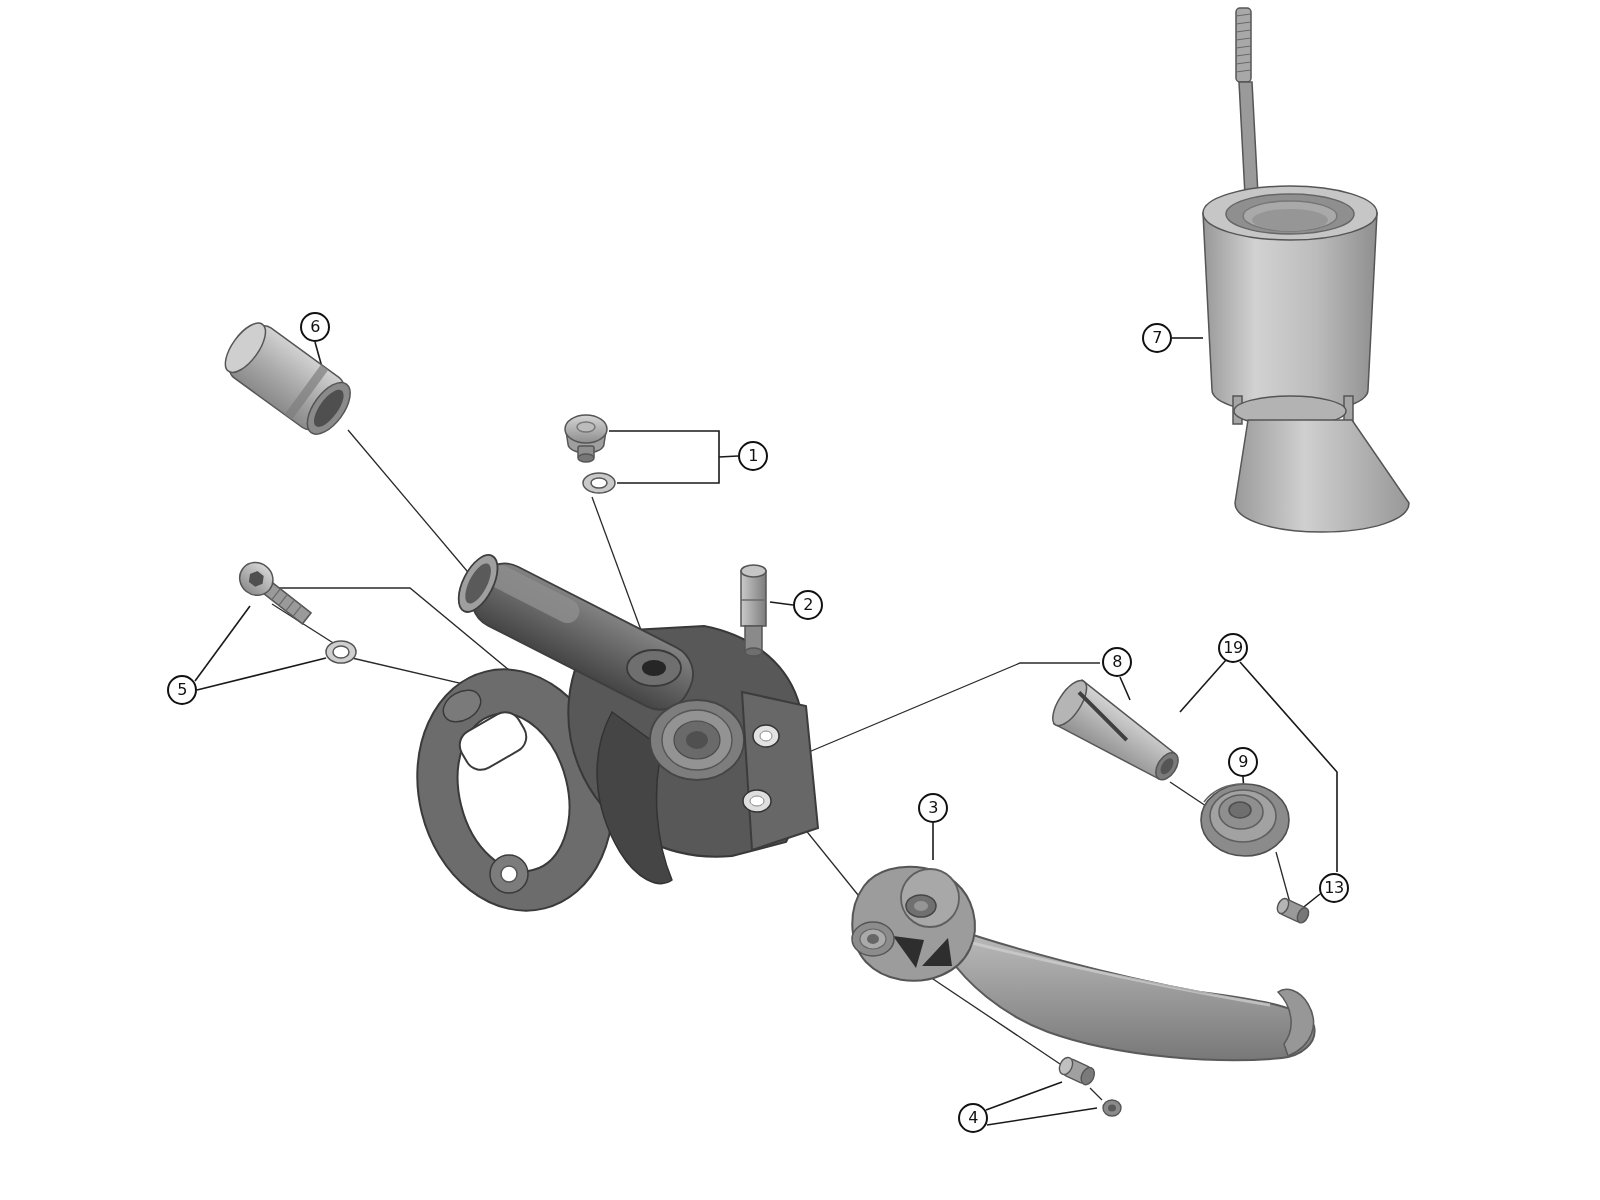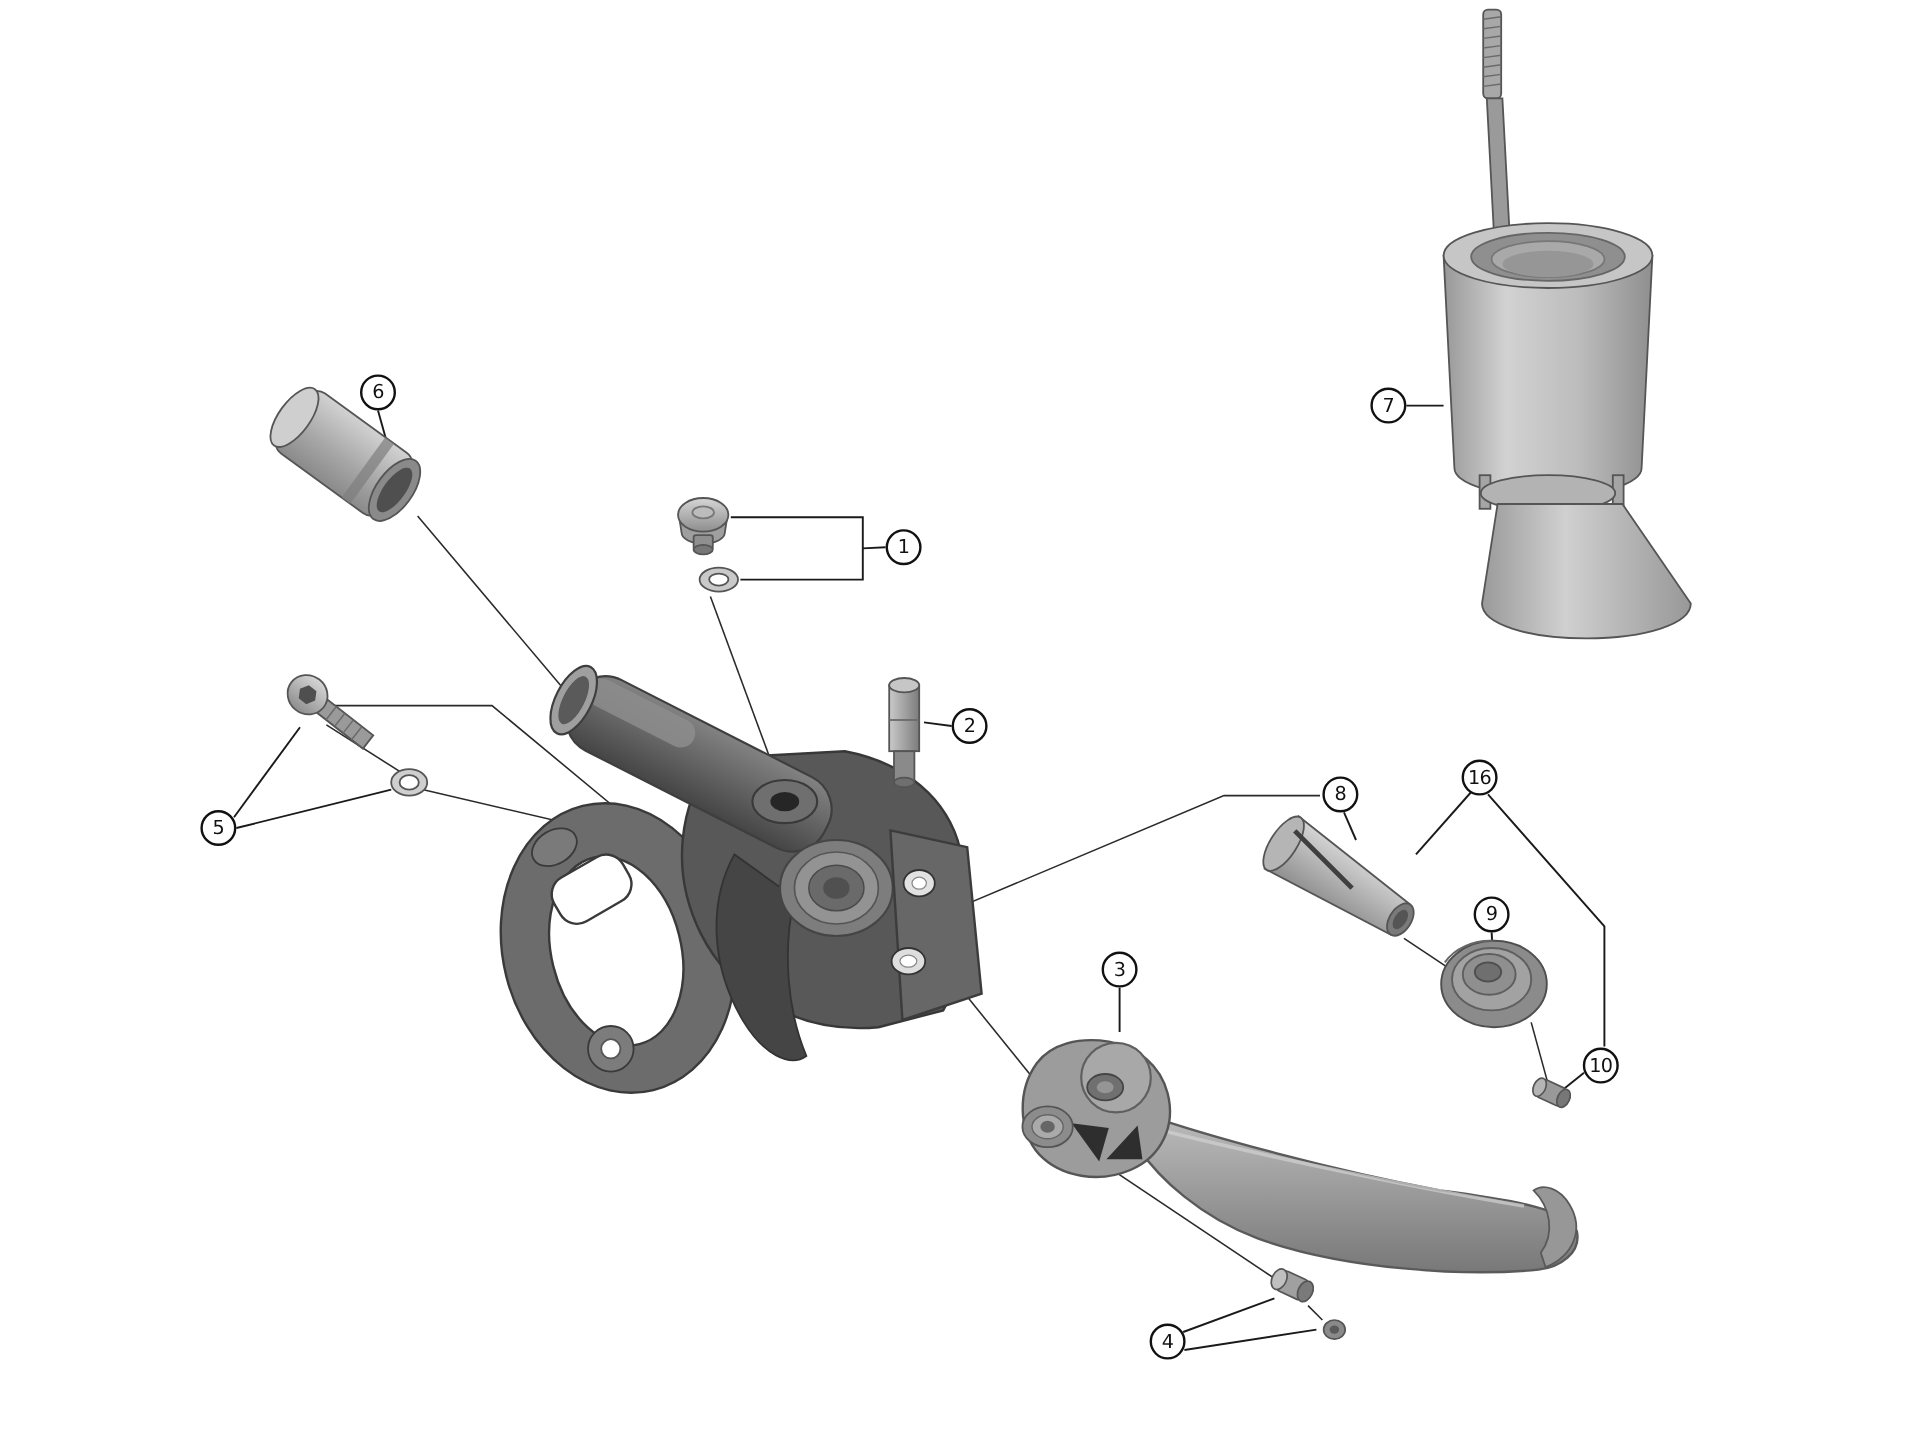--- a/index.html
+++ b/index.html
@@ -279,19 +279,19 @@
   <div class="callout" style="left:1142px;top:323px">
       <span>7</span>
     </div>
   <div class="callout" style="left:1102px;top:647px">
       <span>8</span>
     </div>
   <div class="callout" style="left:1228px;top:747px">
       <span>9</span>
     </div>
   <div class="callout" style="left:1319px;top:873px">
-      <span>10</span>
+      <span>13</span>
     </div>
   <div class="callout" style="left:1218px;top:633px">
-      <span>16</span>
+      <span>19</span>
     </div>
 
 </div>
 
 </body></html>

